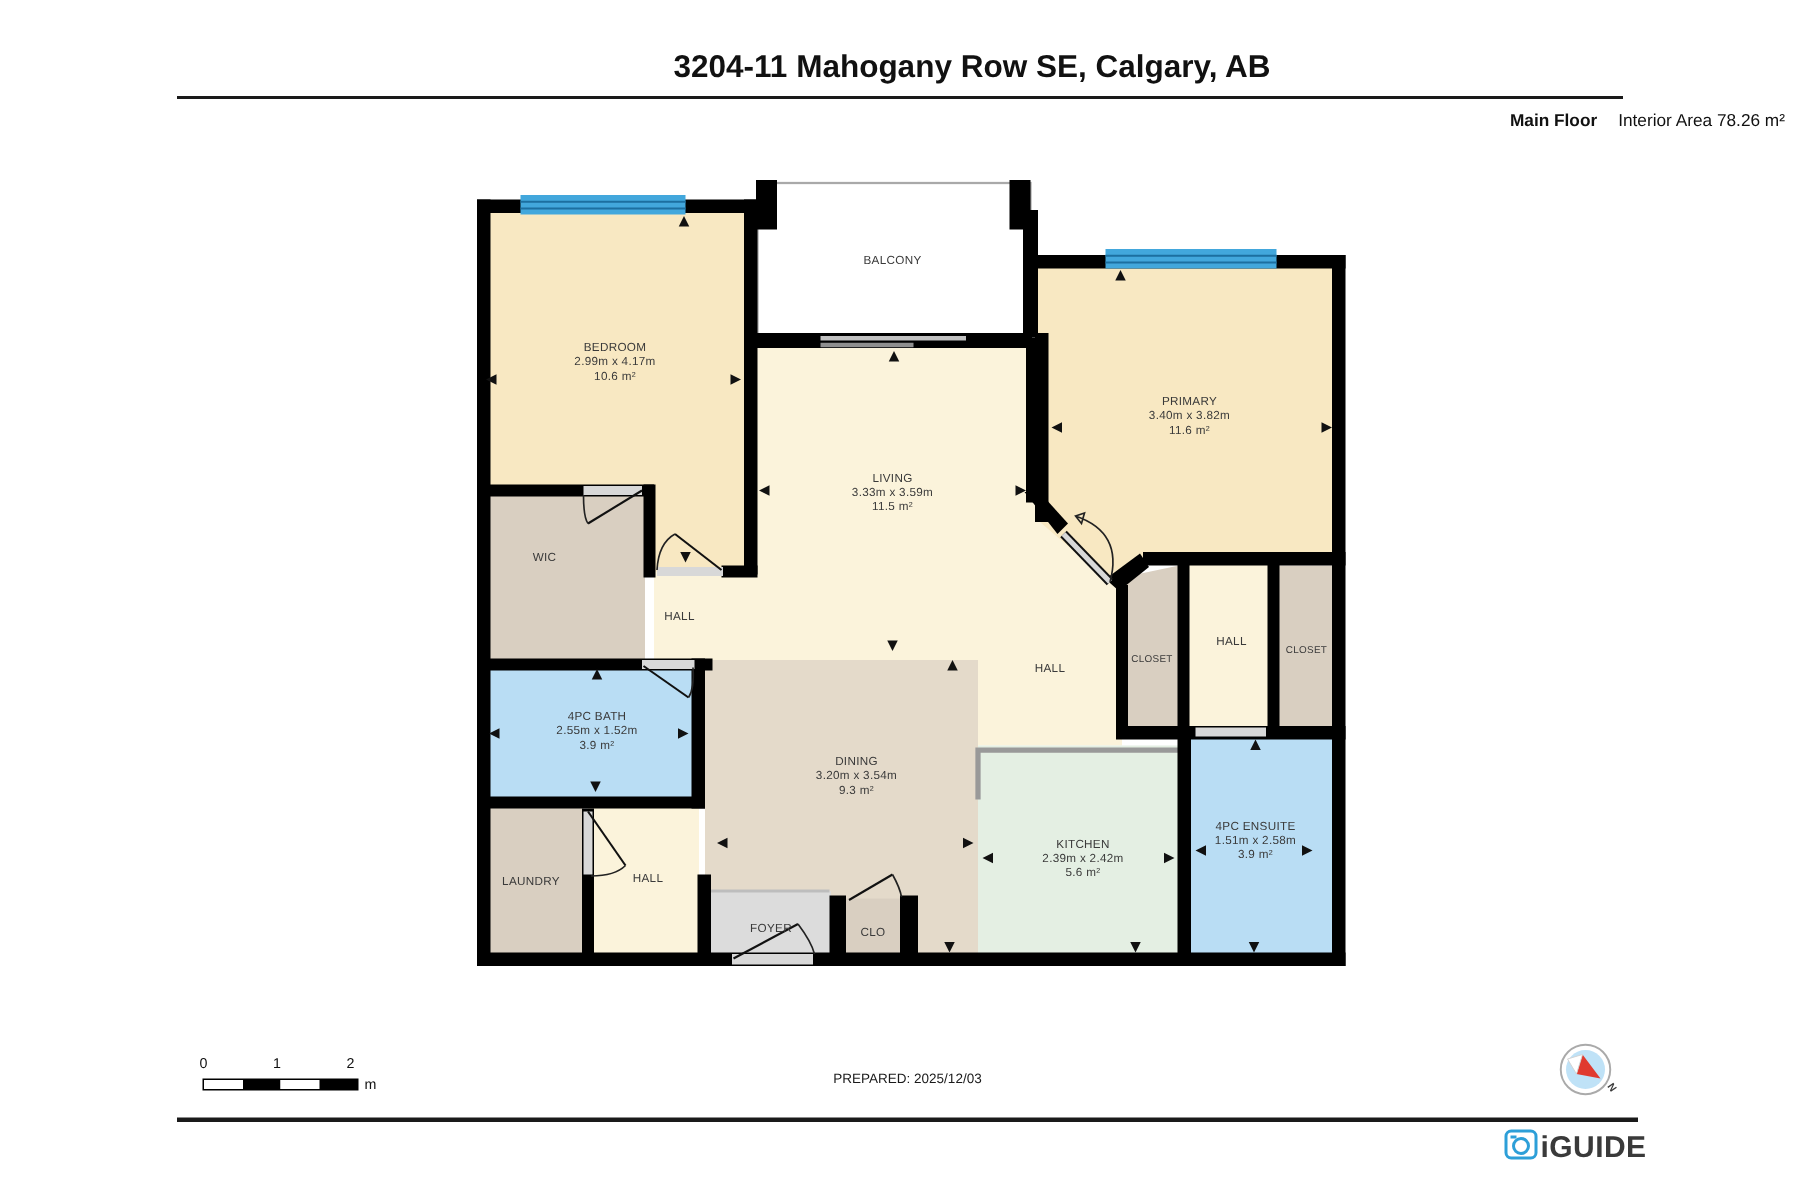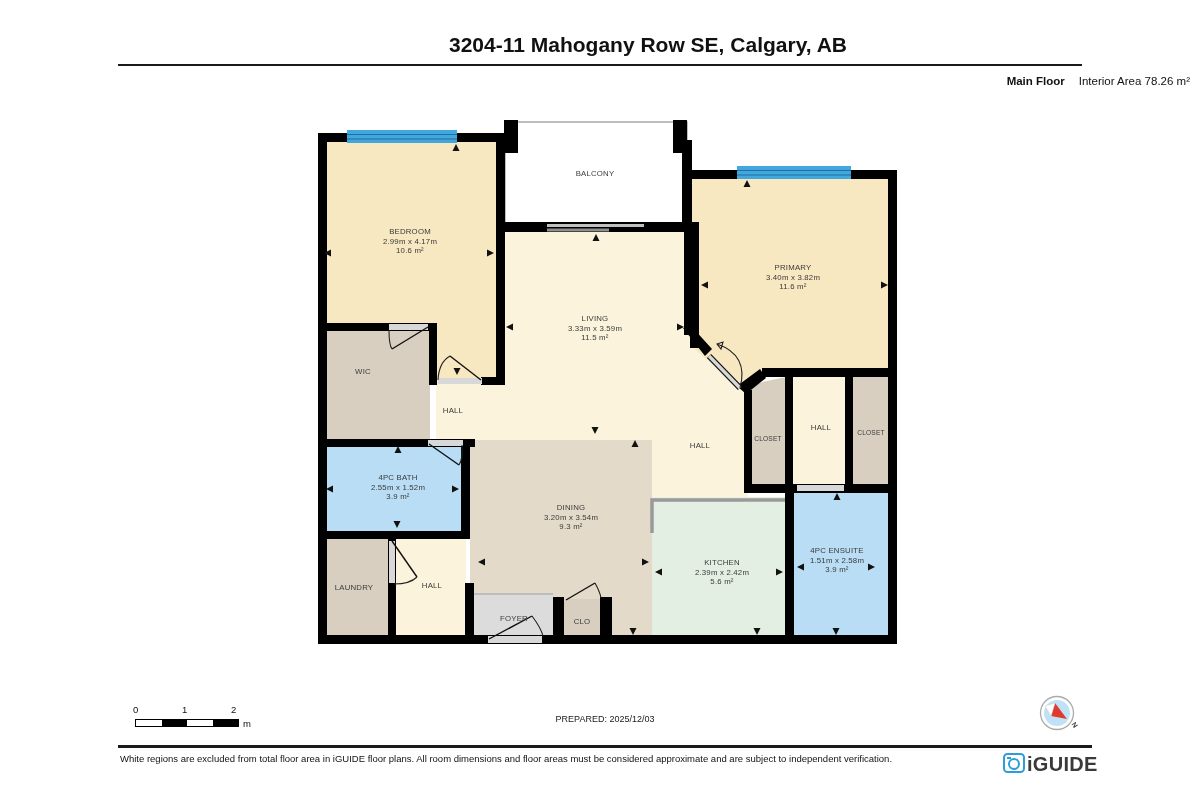--- a/index.html
+++ b/index.html
@@ -216,21 +216,20 @@
 
   <svg class="abs" style="left:1034px;top:692px" width="50" height="48" viewBox="0 0 50 48">
     <circle cx="23" cy="21" r="16.5" fill="#fff" stroke="#aaa" stroke-width="1.3"></circle>
     <circle cx="23" cy="21" r="13" fill="#BFE2F7"></circle>
     <polygon points="33,27 17,24 21,11" fill="#E03A2F"></polygon>
     <polygon points="11,14 21,11 17,24" fill="#ffffff" stroke="#d0d0d0" stroke-width="0.6"></polygon>
     <text x="39" y="33" font-size="7" font-weight="bold" fill="#222" transform="rotate(55 39 31)">N</text>
   </svg>
 
   <div class="abs" id="footer-rule"></div>
-  <div class="abs" id="disclaimer">White regions are excluded from total floor area in iGUIDE floor plans. All room dimensions and floor areas must be considered approximate and are subject to independent verification.</div>
 
   <svg class="abs" id="logo" width="100" height="28" viewBox="0 0 100 28">
     <g stroke="#2D9FD8" stroke-width="2" fill="none">
       <rect x="2" y="4" width="20" height="18" rx="3.5"></rect>
       <circle cx="12" cy="14" r="5"></circle>
       <line x1="5" y1="8" x2="9" y2="8"></line>
     </g>
     <text id="logo-text" x="25" y="21" fill="#2D9FD8">iGUIDE</text>
   </svg>
 

